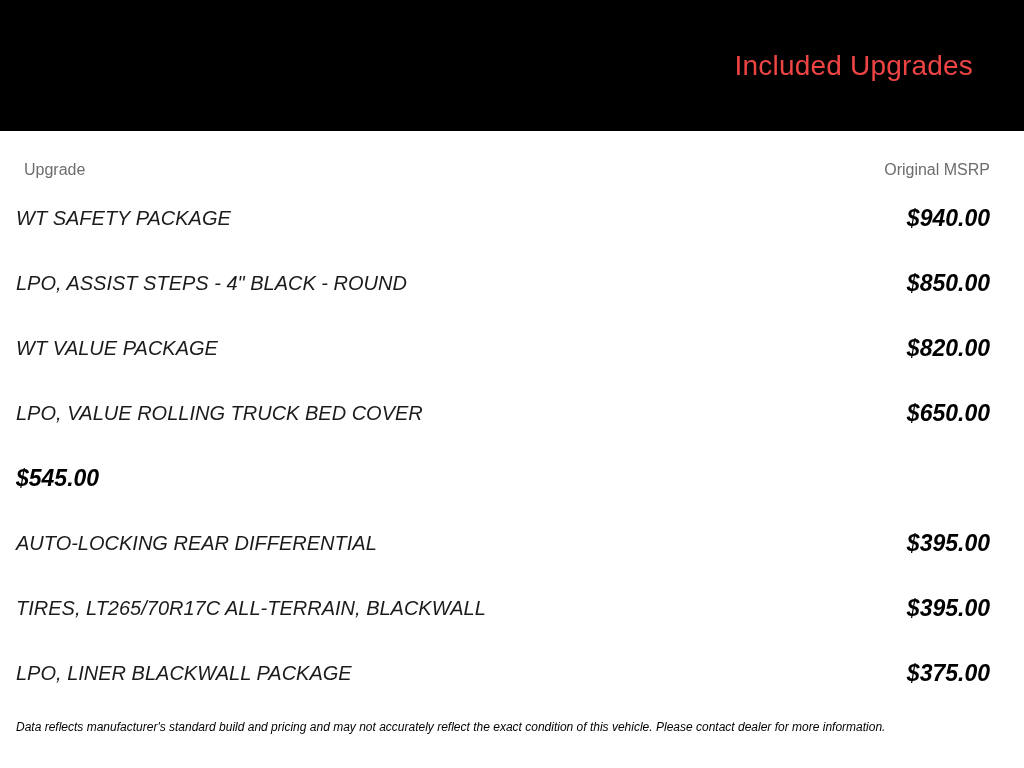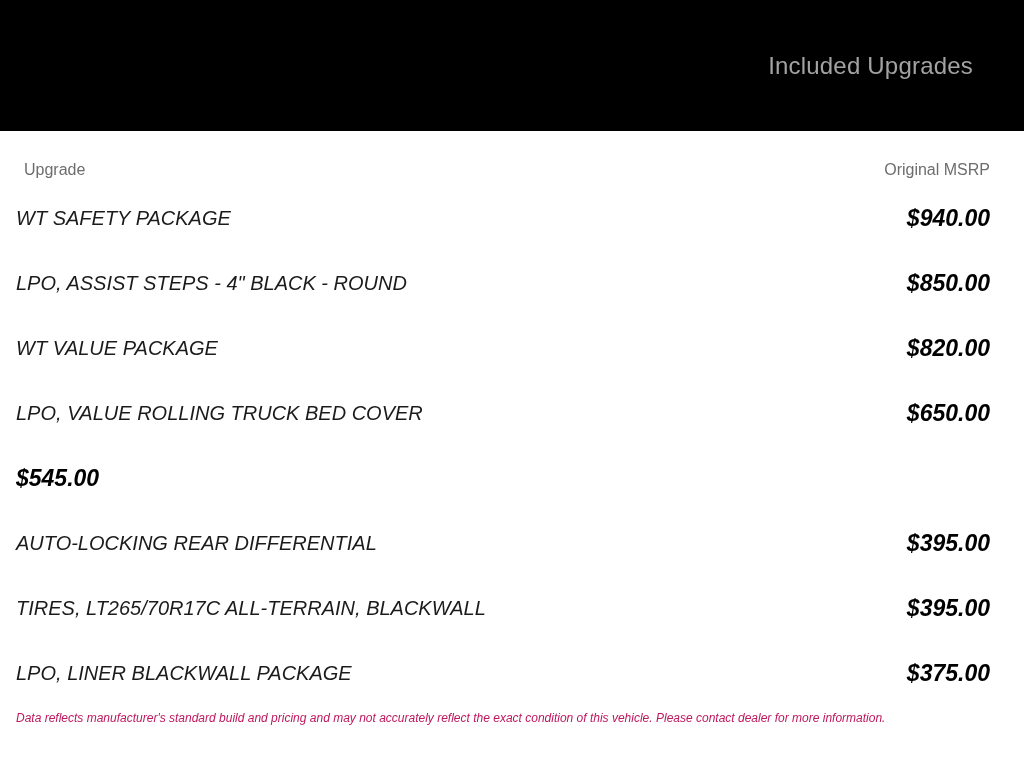--- a/index.html
+++ b/index.html
@@ -19,22 +19,22 @@
   .header-band {
     height: 131px;
     background: #000000;
     display: flex;
     align-items: center;
     justify-content: flex-end;
     padding-right: 51px;
     box-sizing: border-box;
   }
   .header-title {
-    color: #a3a3a3;
-    font-size: 24px;
+    color: #ef4444;
+    font-size: 28px;
     font-weight: 400;
     letter-spacing: 0.2px;
   }
   .content {
     padding: 0 34px 0 16px;
     box-sizing: border-box;
   }
   .col-headers {
     margin-top: 23px;
     height: 32px;
@@ -61,24 +61,24 @@
     font-weight: 400;
     white-space: nowrap;
   }
   .upgrade-price {
     font-size: 23px;
     color: #000000;
     font-weight: 700;
     white-space: nowrap;
   }
   .disclaimer {
-    margin-top: 5px;
+    margin-top: 14px;
     font-size: 12px;
     font-style: italic;
-    color: #be185d;
+    color: #000000;
     white-space: nowrap;
   }
 </style>
 </head>
 <body>
 
 <div class="page">
 
   <div class="header-band">
     <div class="header-title">Included Upgrades</div>

